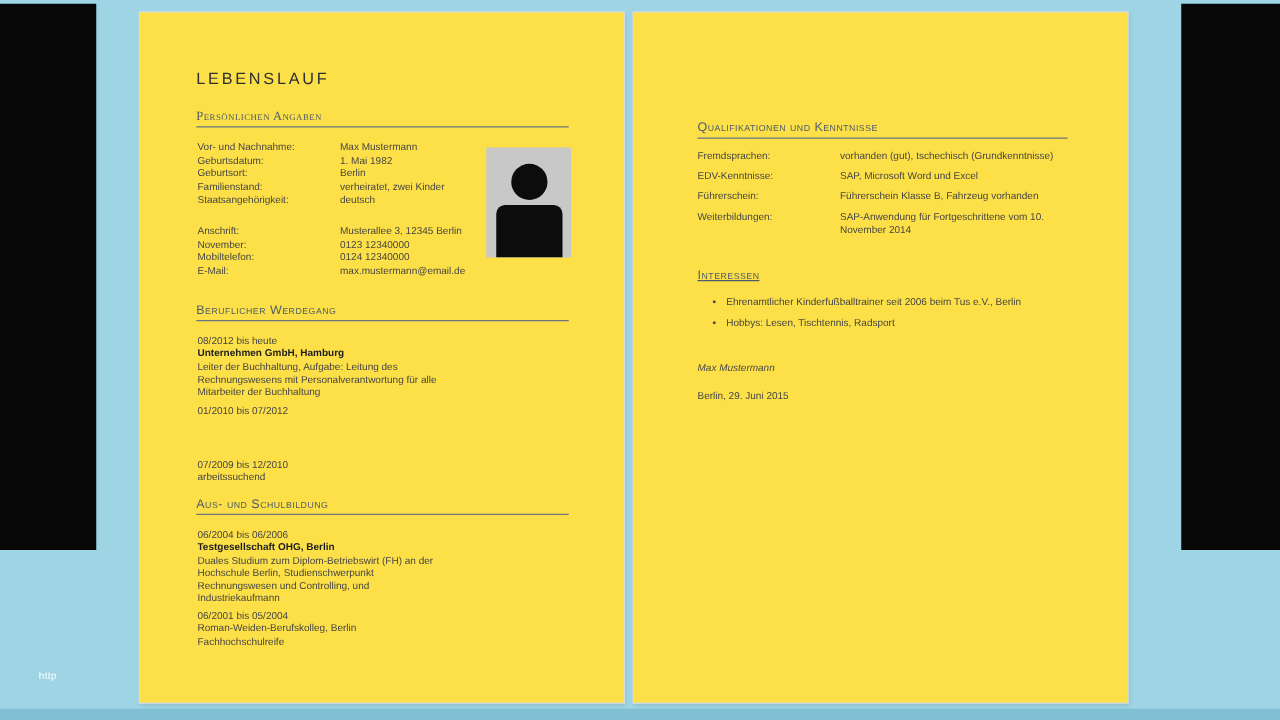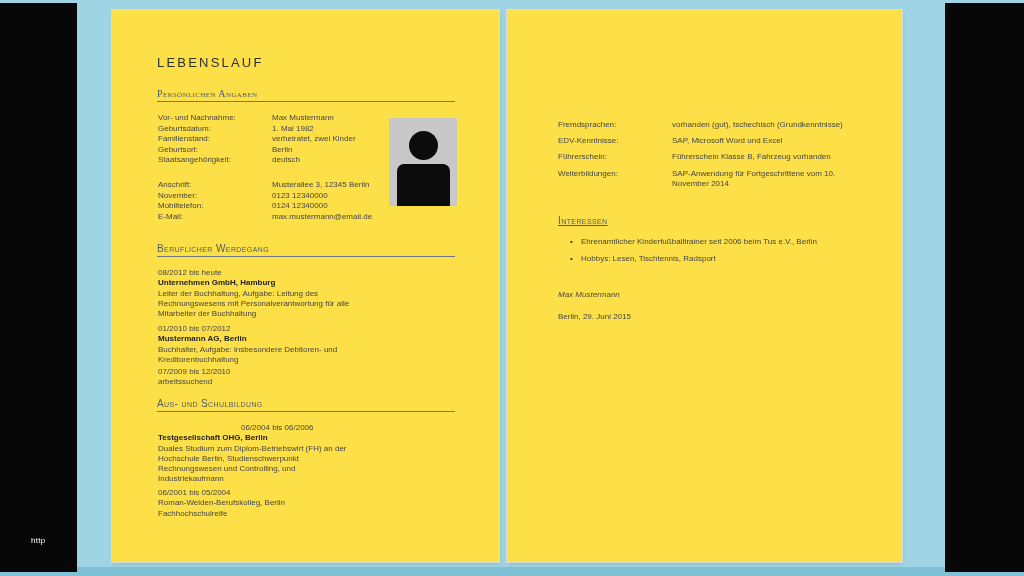--- a/index.html
+++ b/index.html
@@ -2,21 +2,21 @@
 <html><head>
 <meta charset="utf-8">
 <style>
   html,body { margin:0; padding:0; }
   body {
     width:1024px; height:576px; position:relative; overflow:hidden;
     background:#9ed4e3;
     font-family:"Liberation Sans", sans-serif;
   }
   .strip-bottom { position:absolute; left:0; top:567px; width:1024px; height:9px; background:#7fc0d4; }
-  .bar { position:absolute; top:3px; height:569px; background:#070707; z-index:2; }
+  .bar { position:absolute; top:3px; height:437px; background:#070707; z-index:2; }
   .bar-left { left:0; width:77px; }
   .bar-right { left:945px; width:79px; }
   .corner-text { position:absolute; left:31px; top:533px; color:#ffffff; font-size:8px; letter-spacing:.3px; }
 
   .page { position:absolute; top:10px; height:552px; background:#fde047;
           box-shadow:0 0 0 1px #d8dddf, 1px 2px 4px rgba(0,0,0,.12); z-index:1; }
   .page-left  { left:112px; width:387px; }
   .page-right { left:507px; width:395px; }
 
   .doc-title { position:absolute; left:45px; top:45px; font-size:13px; letter-spacing:2.2px;
@@ -44,21 +44,21 @@
 
   
   #h-personal { top:78px;font-family:Liberation Serif, serif; }
   #info-a { top:103px; }
   #info-b { top:170px; }
   #h-career { top:233px; }
   #career-1 { top:258px; }
   #career-2 { top:314px; }
   #career-3 { top:357px; }
   #h-school { top:388px; }
-  #edu-1 { top:413px;align-items:flex-end; }
+  #edu-1 { top:413px; }
   #edu-2 { top:478px; }
 
   
   #h-qual { left:51px; top:87px; width:296px; }
   #qual-rows { position:absolute; left:51px; top:110px; width:310px; }
   #qual-rows .kv-value { max-width:182px; }
   #qual-rows .kv-row { margin-bottom:5.6px; }
   #h-interests { left:51px; top:205px; }
   #interest-list { position:absolute; left:63px; top:227px; width:290px; }
   .bullet-row { display:flex; font-size:8px; line-height:10.3px; color:#454545; margin-bottom:7px; }
@@ -87,26 +87,26 @@
   <div class="kv-block" id="info-a">
     <div class="kv-row">
       <div class="kv-label">Vor- und Nachnahme:</div>
       <div class="kv-value">Max Mustermann</div>
     </div>
     <div class="kv-row">
       <div class="kv-label">Geburtsdatum:</div>
       <div class="kv-value">1. Mai 1982</div>
     </div>
     <div class="kv-row">
+      <div class="kv-label">Geburtsort:</div>
+      <div class="kv-value">Berlin</div>
+    </div>
+    <div class="kv-row">
       <div class="kv-label">Familienstand:</div>
       <div class="kv-value">verheiratet, zwei Kinder</div>
-    </div>
-    <div class="kv-row">
-      <div class="kv-label">Geburtsort:</div>
-      <div class="kv-value">Berlin</div>
     </div>
     <div class="kv-row">
       <div class="kv-label">Staatsangehörigkeit:</div>
       <div class="kv-value">deutsch</div>
     </div>
   </div>
 
   <div class="kv-block" id="info-b">
     <div class="kv-row">
       <div class="kv-label">Anschrift:</div>
@@ -138,24 +138,20 @@
   <div class="entry" id="career-1">
     <div class="date">08/2012 bis heute</div>
     <div class="desc">
       <div class="org">Unternehmen GmbH, Hamburg</div>
       <div class="txt">Leiter der Buchhaltung, Aufgabe: Leitung des Rechnungswesens mit Personalverantwortung für alle Mitarbeiter der Buchhaltung</div>
     </div>
   </div>
 
   <div class="entry" id="career-2">
     <div class="date">01/2010 bis 07/2012</div>
-    <div class="desc">
-      <div class="org">Mustermann AG, Berlin</div>
-      <div class="txt">Buchhalter, Aufgabe: insbesondere Debitoren- und Kreditorenbuchhaltung</div>
-    </div>
   </div>
 
   <div class="entry" id="career-3">
     <div class="date">07/2009 bis 12/2010</div>
     <div class="desc">
       <div class="txt">arbeitssuchend</div>
     </div>
   </div>
 
   <div class="sec-h" id="h-school">
@@ -174,20 +170,23 @@
     <div class="date">06/2001 bis 05/2004</div>
     <div class="desc">
       <div class="txt">Roman-Weiden-Berufskolleg, Berlin</div>
       <div class="txt">Fachhochschulreife</div>
     </div>
   </div>
 </div>
 
 <div class="page page-right">
 
+  <div class="sec-h" id="h-qual">
+    <span>Qualifikationen und Kenntnisse</span>
+  </div>
 
   <div id="qual-rows">
     <div class="kv-row">
       <div class="kv-label">Fremdsprachen:</div>
       <div class="kv-value">vorhanden (gut), tschechisch (Grundkenntnisse)</div>
     </div>
     <div class="kv-row">
       <div class="kv-label">EDV-Kenntnisse:</div>
       <div class="kv-value">SAP, Microsoft Word und Excel</div>
     </div>

